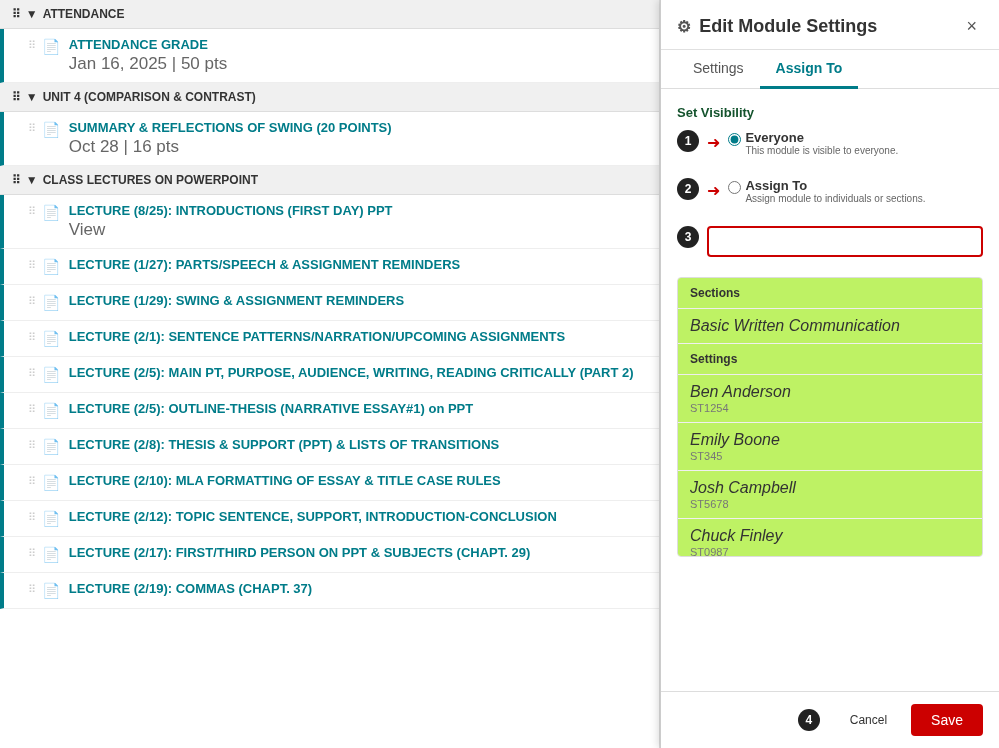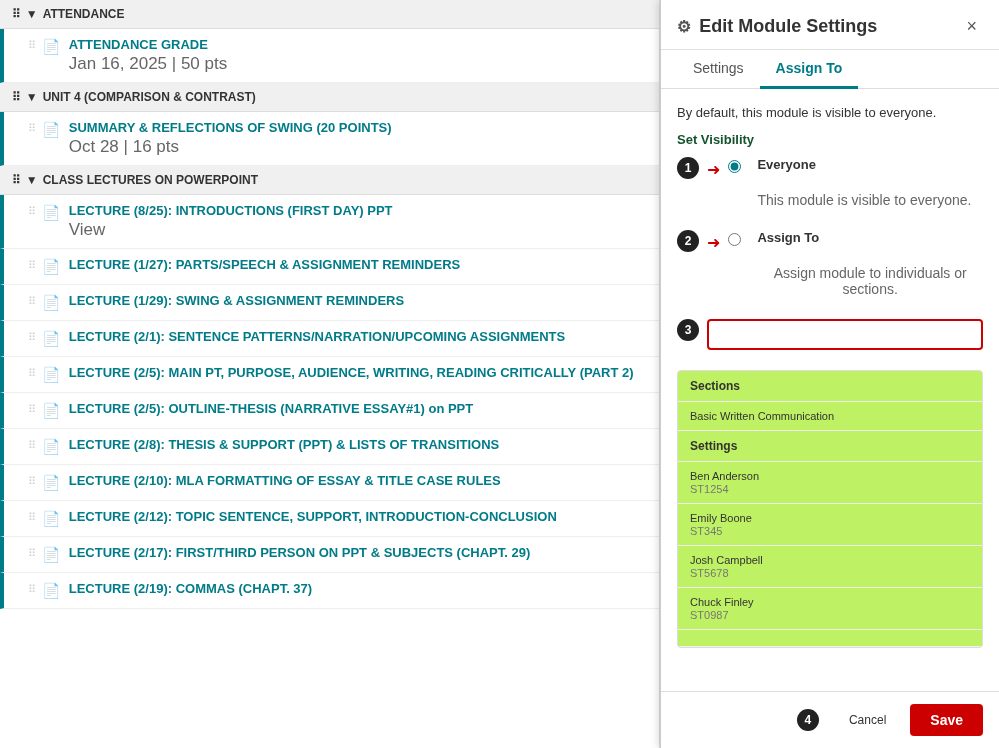--- a/index.html
+++ b/index.html
@@ -132,39 +132,39 @@
       font-size: 13px;
       font-weight: bold;
       color: #14532d;
       margin-bottom: 10px;
     }
 
     .radio-option {
       display: flex;
       align-items: flex-start;
       margin-bottom: 12px;
-      gap: 16px;
+      gap: 4px;
     }
 
     .radio-option input[type="radio"] {
       margin-top: 3px;
       accent-color: #007c89;
       cursor: pointer;
     }
 
     .radio-label-title {
       font-size: 13px;
       font-weight: bold;
       color: #333;
     }
 
     .radio-label-sub {
-      font-size: 14px;
+      font-size: 10px;
       color: #666;
-      margin-top: 20px;
+      margin-top: 0;
       text-align: center;
     }
 
     .search-input-box {
       width: 100%;
       border: 2px solid #c00;
       border-radius: 4px;
       padding: 6px 10px;
       font-size: 13px;
       margin-bottom: 10px;
@@ -187,22 +187,23 @@
       border-bottom: 1px solid #eee;
     }
 
     .dropdown-item {
       padding: 8px 12px;
       cursor: pointer;
       border-bottom: 1px solid #f0f0f0;
     }
 
     .dropdown-item-name {
-      font-size: 11px;
-      color: #333;
+      font-size: 16px;
+      color: #333;
+      font-style: italic;
     }
 
     .dropdown-item-id {
       font-size: 11px;
       color: #777;
       margin-top: 1px;
     }
 
     .modal-footer {
       display: flex;
@@ -223,21 +224,21 @@
       padding: 6px 14px;
     }
 
     .btn-save {
       background: #c00;
       color: #fff;
       border: none;
       border-radius: 4px;
       padding: 8px 20px;
       font-size: 14px;
-      font-weight: bold;
+      font-weight: normal;
       cursor: pointer;
     }
 
     
     .bubble {
       display: inline-flex;
       align-items: center;
       justify-content: center;
       width: 22px;
       height: 22px;
@@ -404,21 +405,20 @@
   <div class="modal-tabs">
     <div class="modal-tab">
       <span>Settings</span>
     </div>
     <div class="modal-tab active">
       <span>Assign To</span>
     </div>
   </div>
 
   <div class="modal-body">
-    <div class="visibility-desc">By default, this module is visible to everyone.</div>
     <div class="visibility-section-title">Set Visibility</div>
 
     <div class="annotation-row">
       <span class="bubble">1</span>
       <span class="annotation-arrow">➜</span>
       <div class="radio-option">
         <input type="radio" name="visibility" id="radio-everyone" checked="" style="">
         <div>
           <div class="radio-label-title">Everyone</div>
           <div class="radio-label-sub">This module is visible to everyone.</div>

